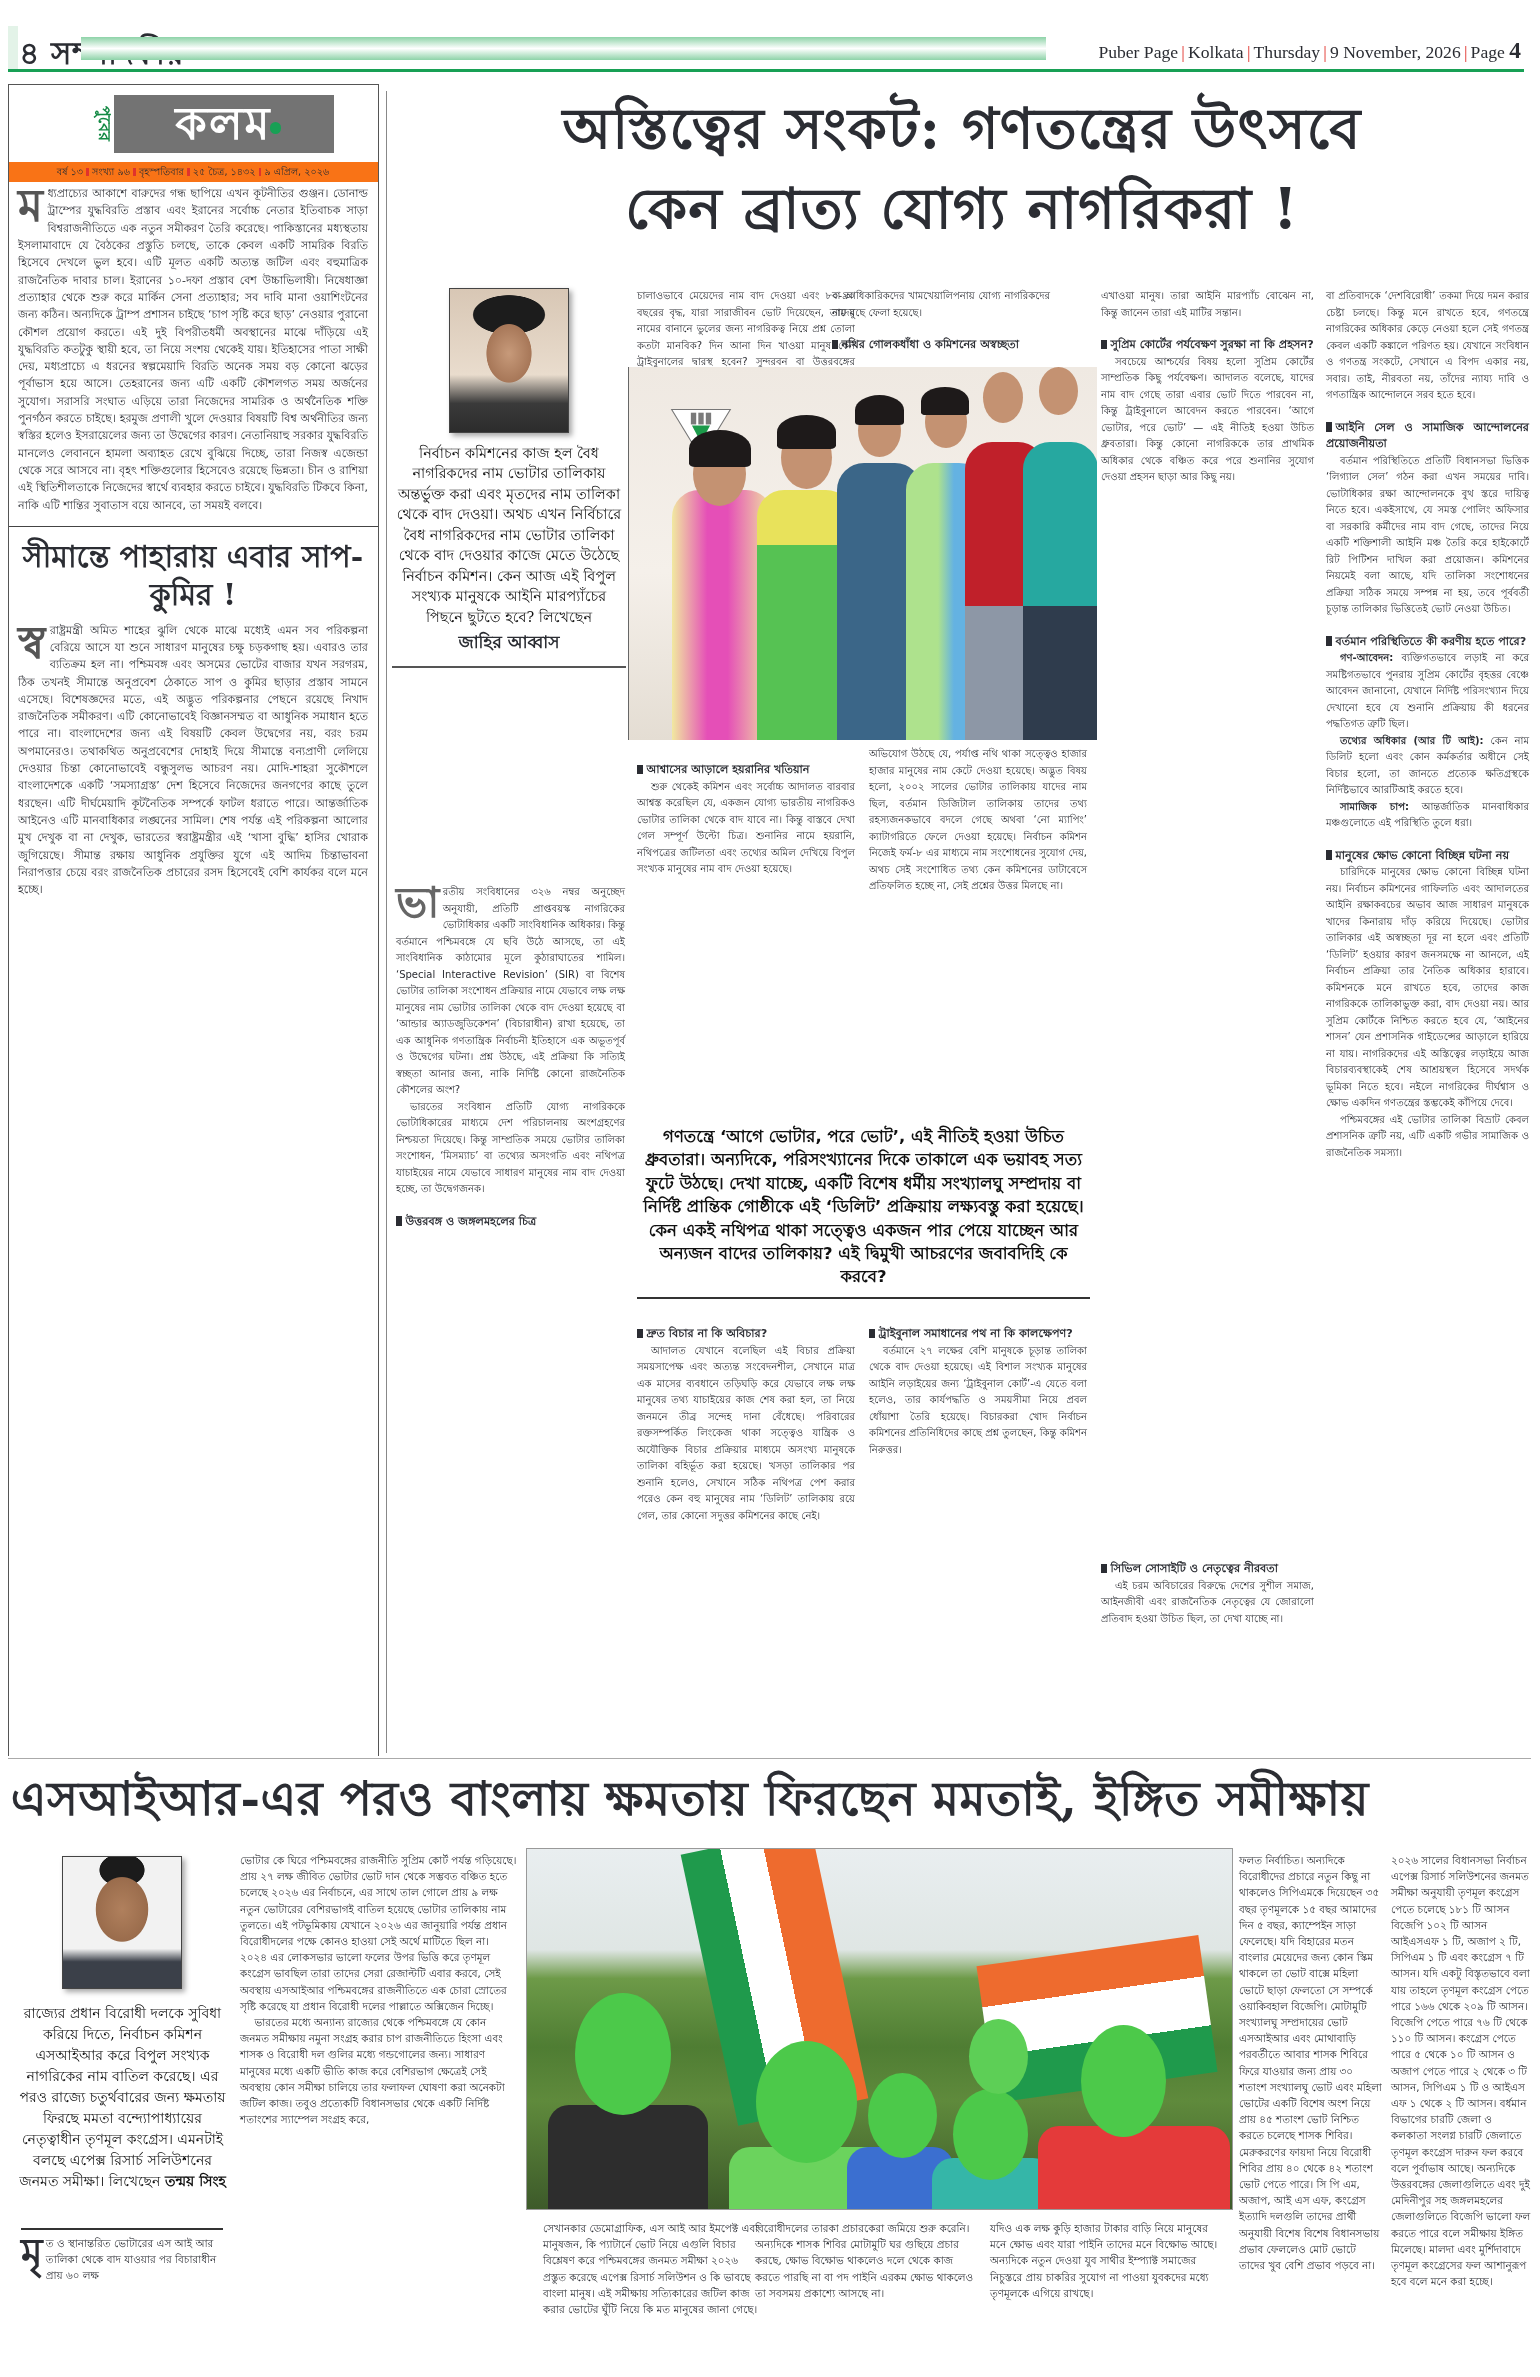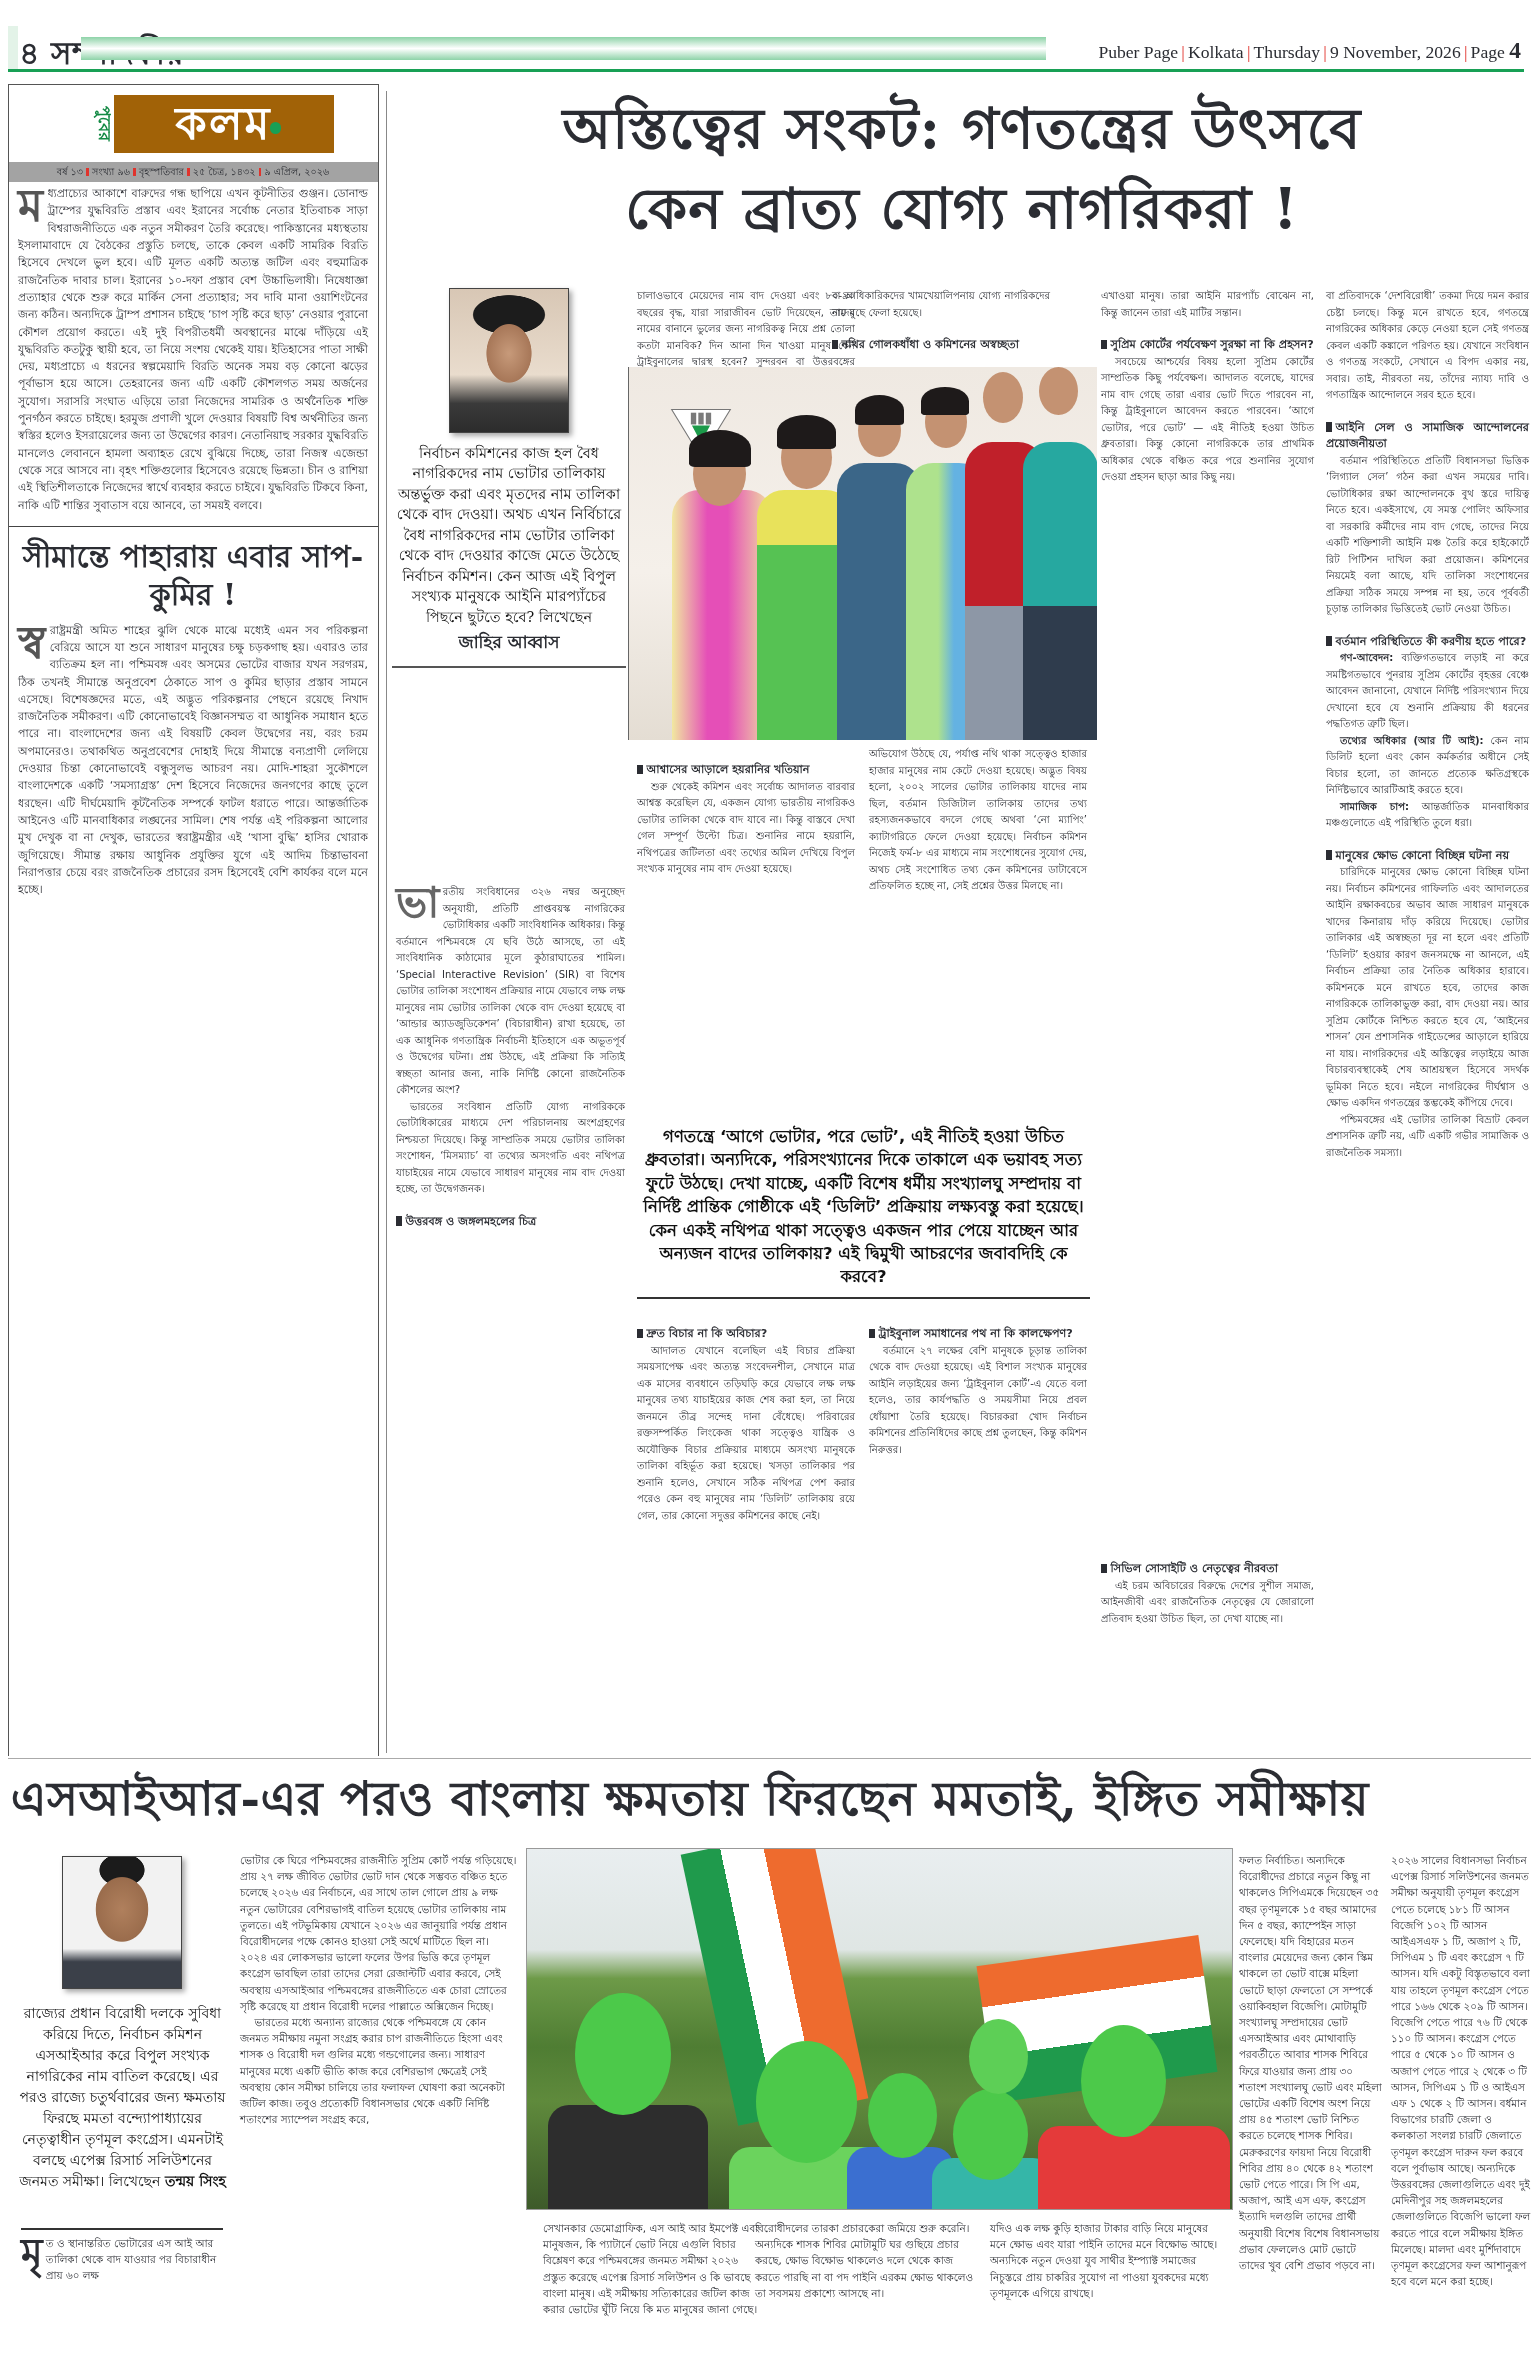--- a/index.html
+++ b/index.html
@@ -14,23 +14,23 @@
       background: linear-gradient(to bottom, #8ed3a8 0%, #ffffff 50%, #8ed3a8 100%); }
   .page-head .meta { position: absolute; right: 9.6px; top: 11.7px; font-family: "Liberation Serif", serif; font-size: 17.6px; color: #2b2d33; white-space: nowrap; }
   .page-head .meta .sep { color: #e0332c; margin: 0 3.2px; }
   .page-head .meta .pg { font-size: 23.4px; font-weight: bold; }
   .head-rule { position: absolute; left: 7.5px; top: 69px; width: 1516px; height: 2.7px; background: #18a055; }
 
   
   .left-col { position: absolute; left: 7.5px; top: 84px; width: 371px; height: 1672px; border: 1.1px solid #555; border-bottom: none; }
   .masthead { position: relative; height: 77px; }
   .masthead .puber { position: absolute; left: 78px; top: 10.7px; width: 31px; height: 55px; color: #148a45; font-size: 16px; font-weight: bold; writing-mode: vertical-rl; text-align: center; font-family: "DejaVu Serif", serif; }
-  .masthead .kalom { position: absolute; left: 105px; top: 9.6px; width: 220px; height: 58px; background: #a16207; color: #fff; font-size: 45px; font-weight: bold; text-align: center; line-height: 58px; font-family: "DejaVu Serif", serif; letter-spacing: 2.1px; }
+  .masthead .kalom { position: absolute; left: 105px; top: 9.6px; width: 220px; height: 58px; background: #737373; color: #fff; font-size: 45px; font-weight: bold; text-align: center; line-height: 58px; font-family: "DejaVu Serif", serif; letter-spacing: 2.1px; }
   .masthead .dot { position: absolute; left: 261px; top: 37px; width: 11.7px; height: 11.7px; border-radius: 50%; background: #18a055; }
-  .issue-line { background: #a3a3a3; height: 20px; line-height: 20px; text-align: center; font-size: 9.6px; color: #2b2d33; white-space: nowrap; overflow: hidden; }
+  .issue-line { background: #f97316; height: 20px; line-height: 20px; text-align: center; font-size: 9.6px; color: #2b2d33; white-space: nowrap; overflow: hidden; }
   .issue-line .bullet { display: inline-block; width: 2.7px; height: 7.5px; background: #e0332c; margin: 0 3.2px; vertical-align: middle; }
   .ed-head { text-align: center; font-size: 30px; font-weight: bold; line-height: 38px; padding: 11.7px 5.3px 4.3px; font-family: "DejaVu Serif", serif; color: #2b2d33; }
   .ed-body { padding: 3.2px 9.6px 0 9.6px; font-size: 11px; line-height: 17.3px; text-align: justify; color: #2b2d33; }
   .ed-body .drop { float: left; font-size: 45px; line-height: 37px; font-weight: bold; color: #555; margin: 2.1px 4.3px 0 0; font-family: "DejaVu Serif", serif; }
   .ed-divider { margin: 11.7px 0 0 0; border-top: 1.6px solid #444; }
 
   
   .main-head { position: absolute; left: 392px; top: 88px; width: 1140px; text-align: center; font-family: "DejaVu Serif", serif; font-weight: bold; color: #2b2d33; }
   .main-head .l1 { font-size: 56px; line-height: 80px; letter-spacing: 1.1px; }
   .main-head .l2 { font-size: 56px; line-height: 80px; letter-spacing: 1.1px; }

